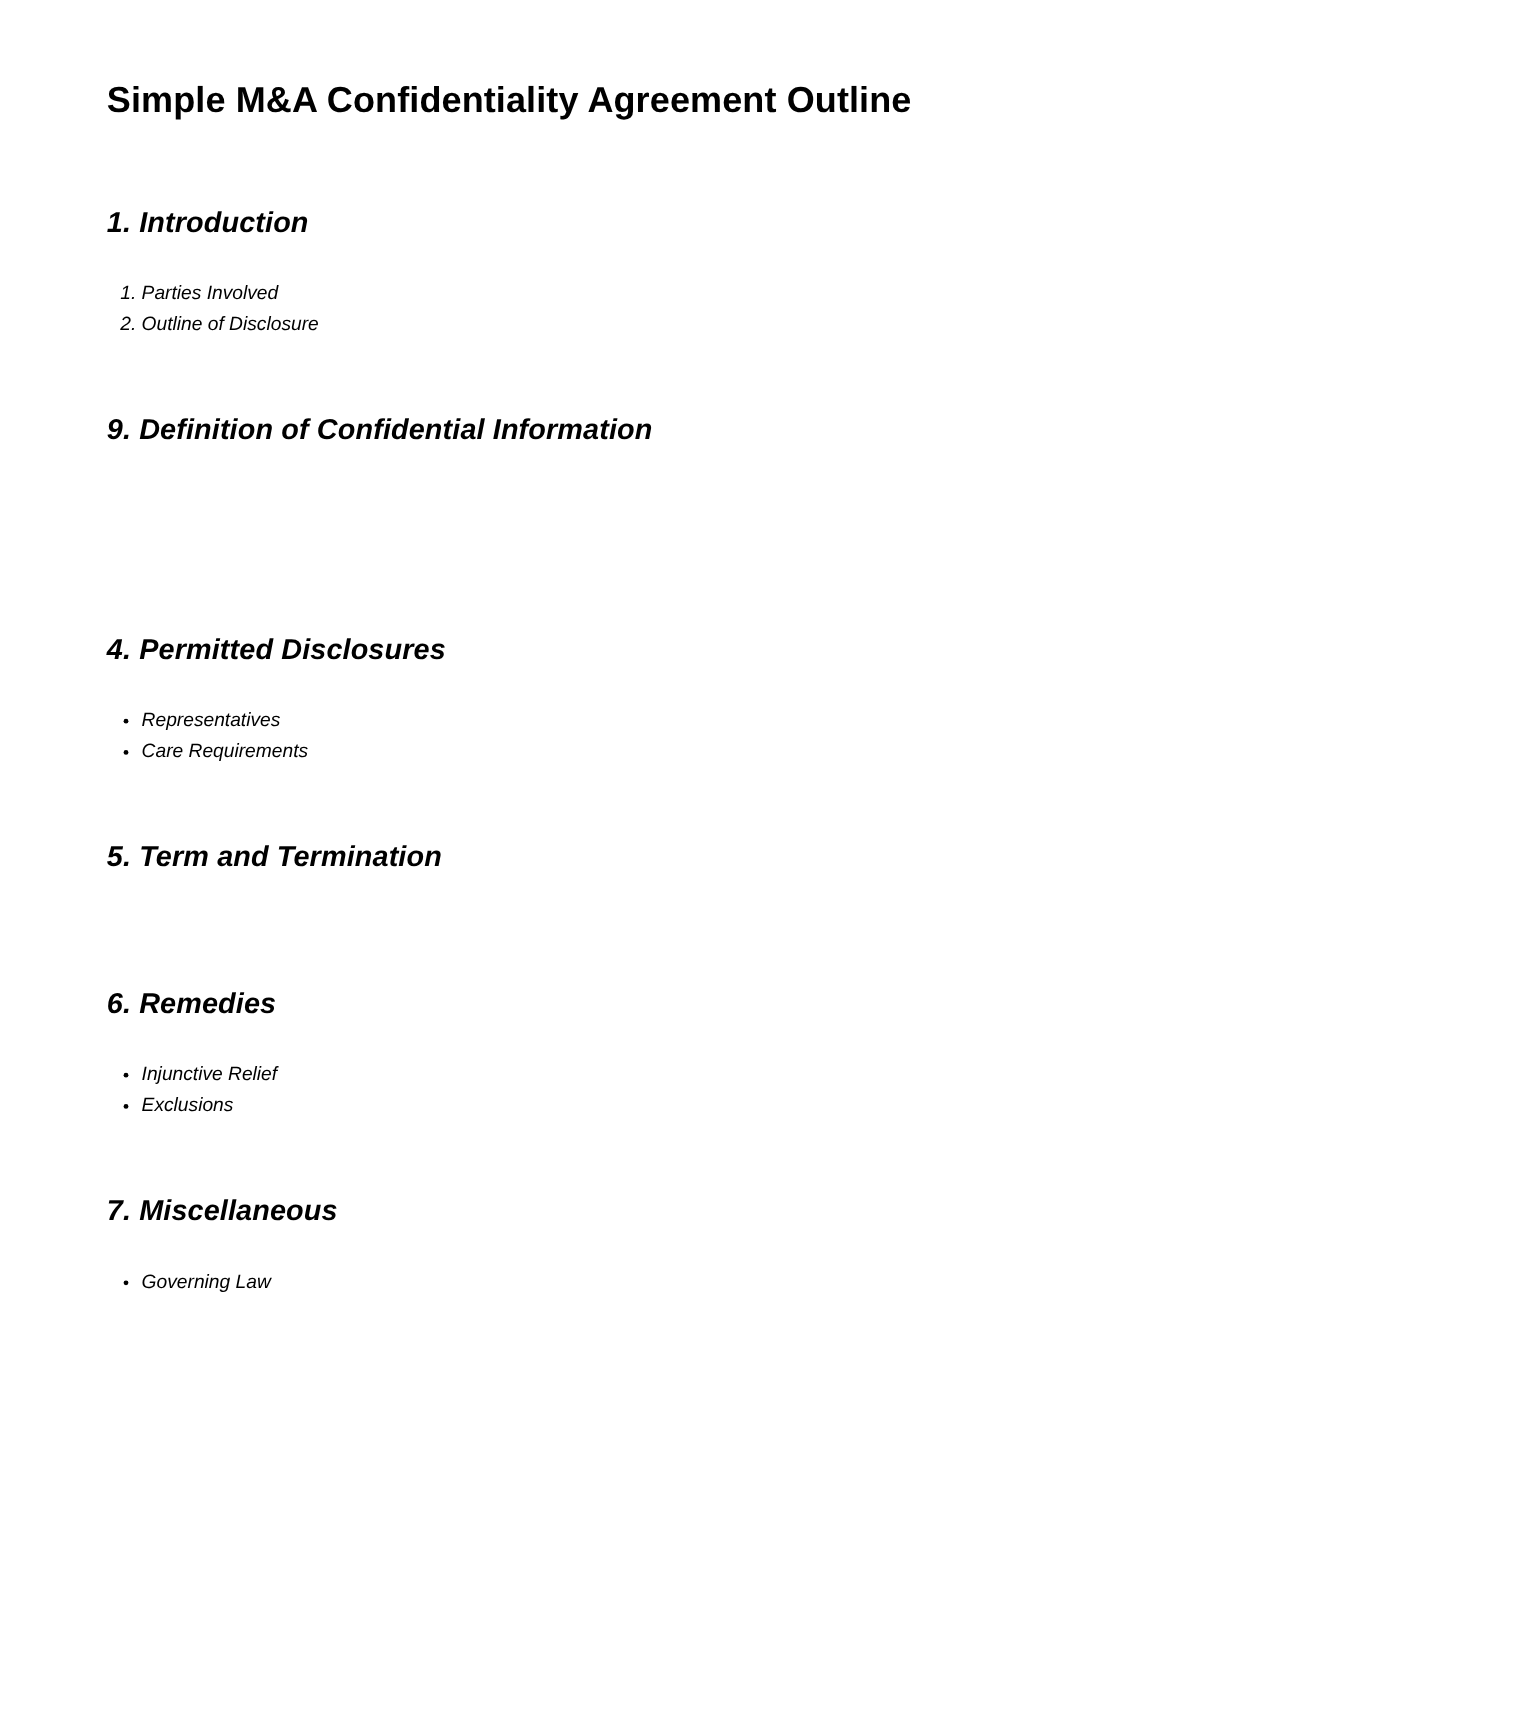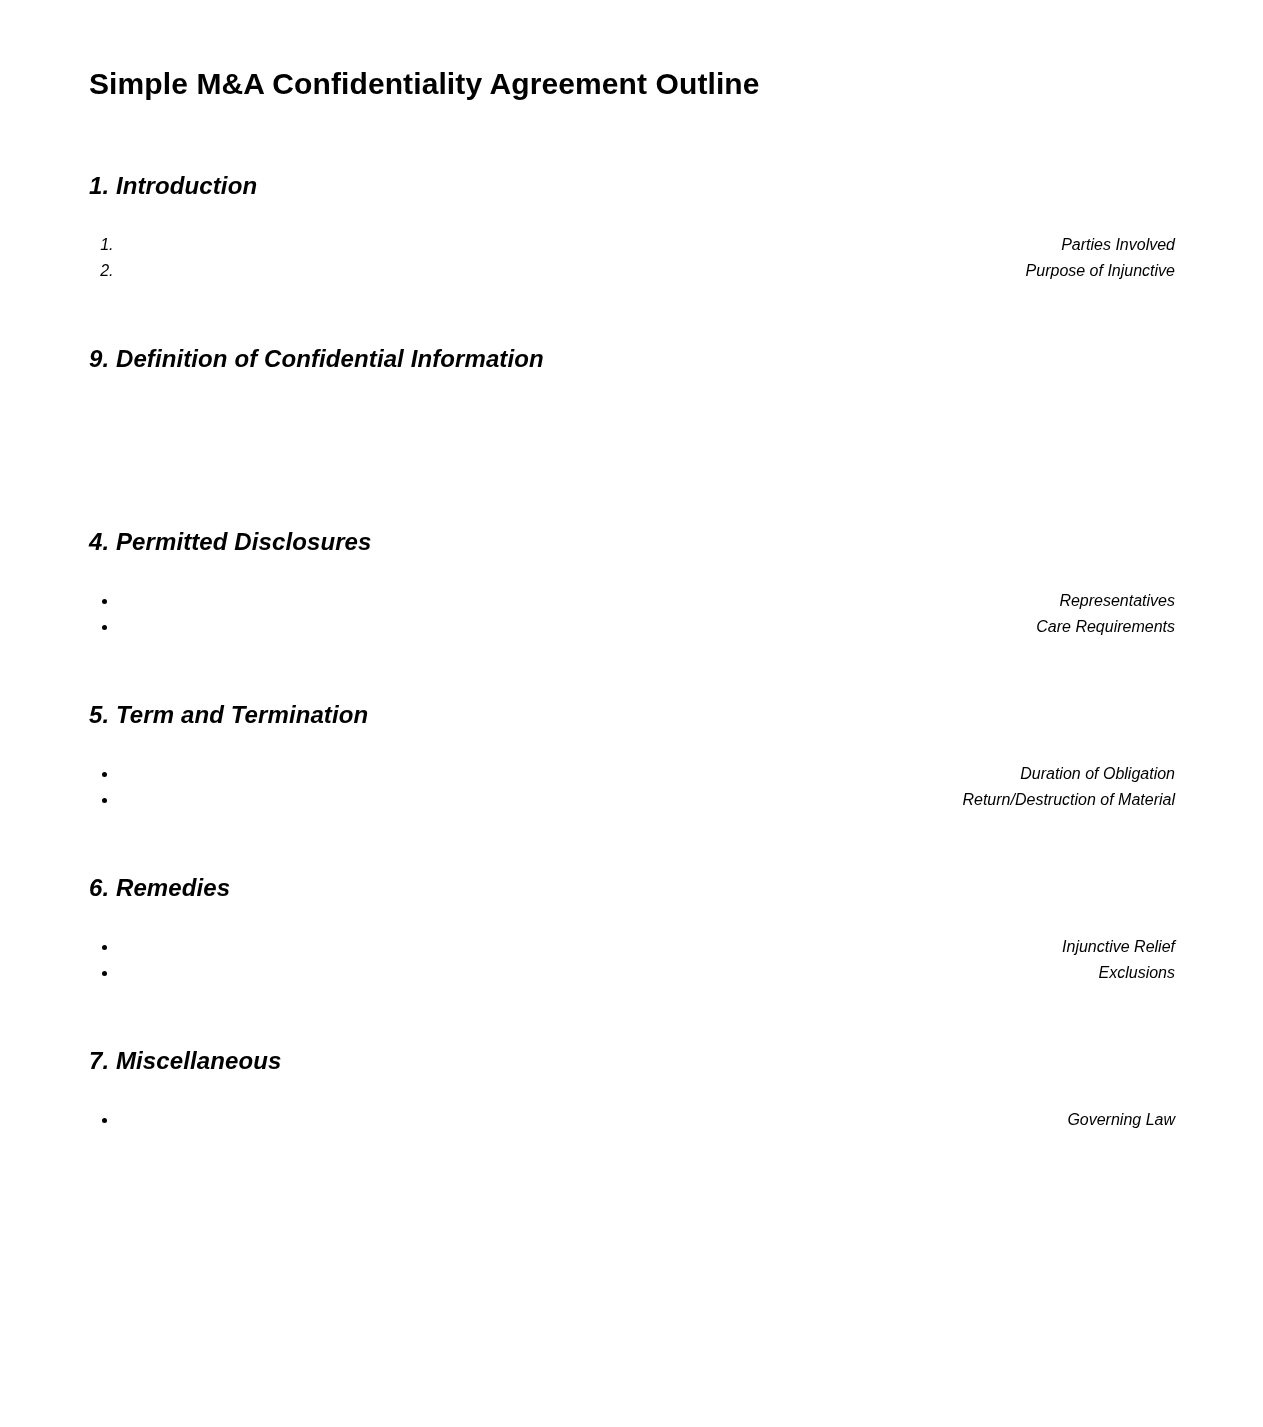--- a/index.html
+++ b/index.html
@@ -70,21 +70,20 @@
   }
   .item-list.bulleted {
     list-style-type: disc;
     padding-left: 29px;
   }
   .item-list li {
     font-size: 16px;
     line-height: 25.5px;
     margin: 0;
     padding: 0;
-    text-align: right;
   }
   .sec-spacer-before-heading {
     height: 61px;
   }
   .sec-spacer-first {
     height: 69px;
   }
   .heading-to-list {
     height: 31px;
   }
@@ -99,21 +98,21 @@
       <h1 class="doc-title">Simple M&amp;A Confidentiality Agreement Outline</h1>
 
       <div class="sec-spacer-first"></div>
 
       <div id="sections-root">
   <div class="section">
     <h2 class="section-heading">1. Introduction</h2>
     <div class="heading-to-list"></div>
     <ol class="item-list ordered">
               <li>Parties Involved</li>
-              <li>Purpose of Injunctive</li>
+              <li>Outline of Disclosure</li>
             </ol>
   </div>
 <div class="sec-spacer-before-heading"></div>
   <div class="section">
     <h2 class="section-heading">9. Definition of Confidential Information</h2>
     <div class="heading-to-list"></div>
   </div>
 <div class="sec-spacer-before-heading"></div>
 <div class="sec-spacer-before-heading"></div>
   <div class="section">
@@ -121,24 +120,20 @@
     <div class="heading-to-list"></div>
     <ul class="item-list bulleted">
               <li>Representatives</li>
               <li>Care Requirements</li>
             </ul>
   </div>
 <div class="sec-spacer-before-heading"></div>
   <div class="section">
     <h2 class="section-heading">5. Term and Termination</h2>
     <div class="heading-to-list"></div>
-    <ul class="item-list bulleted">
-              <li>Duration of Obligation</li>
-              <li>Return/Destruction of Material</li>
-            </ul>
   </div>
 <div class="sec-spacer-before-heading"></div>
   <div class="section">
     <h2 class="section-heading">6. Remedies</h2>
     <div class="heading-to-list"></div>
     <ul class="item-list bulleted">
               <li>Injunctive Relief</li>
               <li>Exclusions</li>
             </ul>
   </div>

